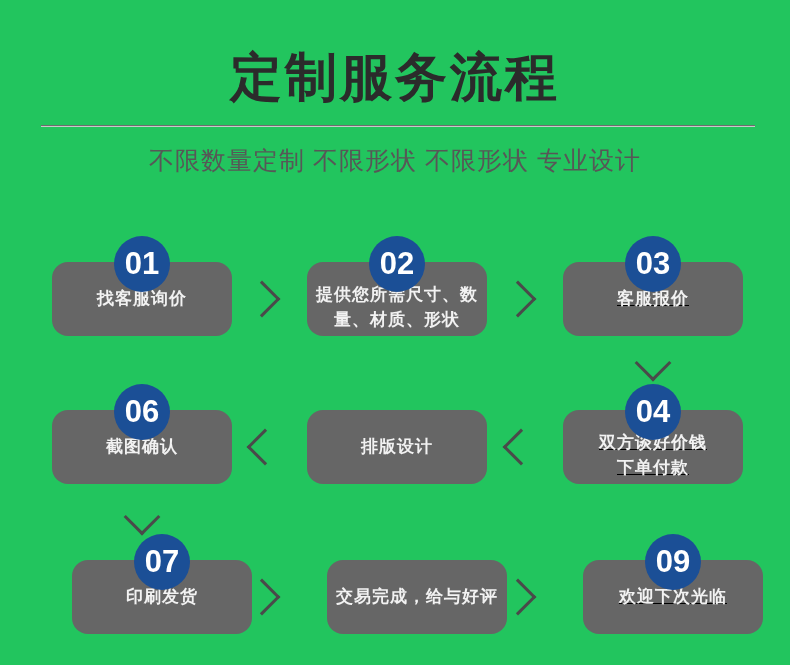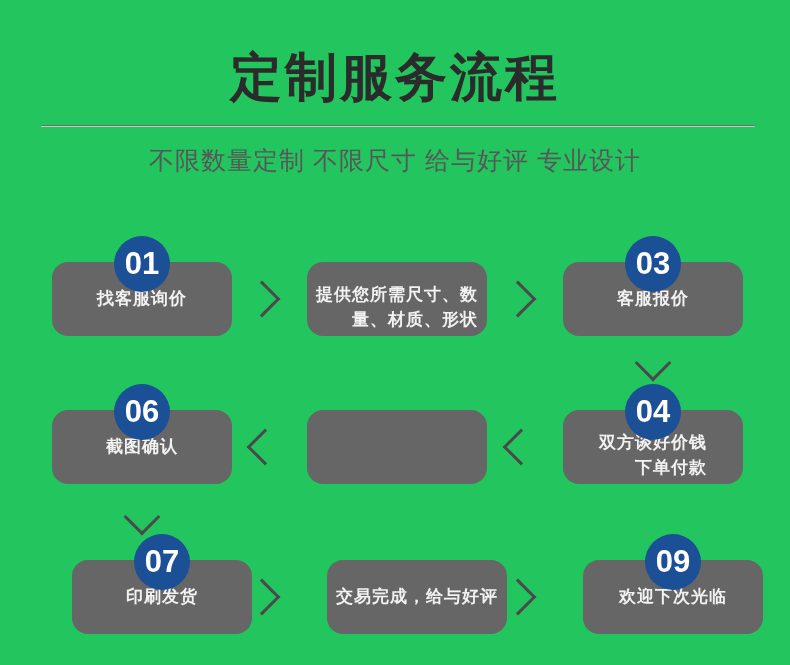--- a/index.html
+++ b/index.html
@@ -71,21 +71,21 @@
     font-size: 17px;
     color: #f2f2f2;
     font-weight: bold;
     text-align: center;
     line-height: 24px;
     letter-spacing: 1px;
     padding: 0 8px;
     z-index: 2;
   }
   .step-label.two-line { line-height: 25px; margin-top: 10px; }
-  .step.tall .step-label { margin-top: 16px; text-align: right; }
+  .step.tall .step-label { margin-top: 16px; }
 
   .badge {
     position: absolute;
     left: 50%;
     top: -26px;
     transform: translateX(-50%);
     width: 56px;
     height: 56px;
     border-radius: 50%;
     background: #1b4f96;
@@ -98,21 +98,21 @@
     letter-spacing: 0px;
     z-index: 3;
   }
 
   
   .r1 { top: 262px; }
   .r2 { top: 410px; }
   .r3 { top: 560px; margin-left: 20px; }
   .c1 { left: 52px; }
   .c2 { left: 307px; }
-  .c3 { left: 563px; }
+  .c3 { left: 563px; text-decoration: underline; }
 
   
   .chev {
     position: absolute;
     width: 26px;
     height: 26px;
     border-top: 3px solid #4a4a4a;
     border-right: 3px solid #4a4a4a;
   }
   .chev-right { transform: rotate(45deg); }
@@ -120,45 +120,47 @@
   .chev-down  { transform: rotate(135deg); }
 </style>
 </head>
 <body>
 
 <div class="page">
 
   <div class="header">
     <div class="page-title">定制服务流程</div>
     <div class="divider"></div>
-    <div class="page-subtitle">不限数量定制 不限尺寸 给与好评 专业设计</div>
+    <div class="page-subtitle">不限数量定制 不限形状 不限形状 专业设计</div>
   </div>
 
   <div class="flow">
 
     <div class="step r1 c1">
       <div class="badge">01</div>
       <div class="step-label">找客服询价</div>
     </div>
 
     <div class="step r1 c2 tall">
+      <div class="badge">02</div>
       <div class="step-label two-line">提供您所需尺寸、数<br>量、材质、形状</div>
     </div>
 
     <div class="step r1 c3">
       <div class="badge">03</div>
       <div class="step-label">客服报价</div>
     </div>
 
     <div class="step r2 c1">
       <div class="badge">06</div>
       <div class="step-label">截图确认</div>
     </div>
 
     <div class="step r2 c2">
+      <div class="step-label">排版设计</div>
     </div>
 
     <div class="step r2 c3 tall">
       <div class="badge">04</div>
       <div class="step-label two-line">双方谈好价钱<br>下单付款</div>
     </div>
 
     <div class="step r3 c1">
       <div class="badge">07</div>
       <div class="step-label">印刷发货</div>

